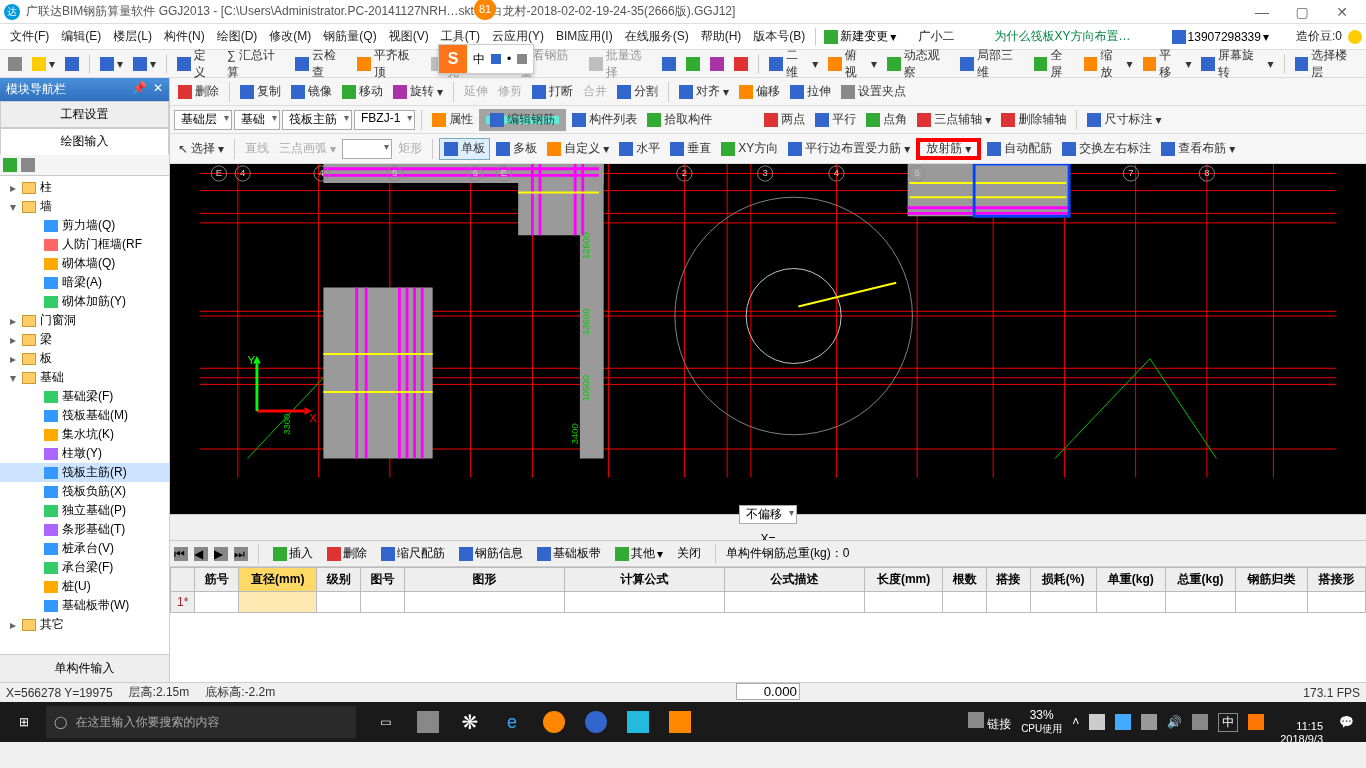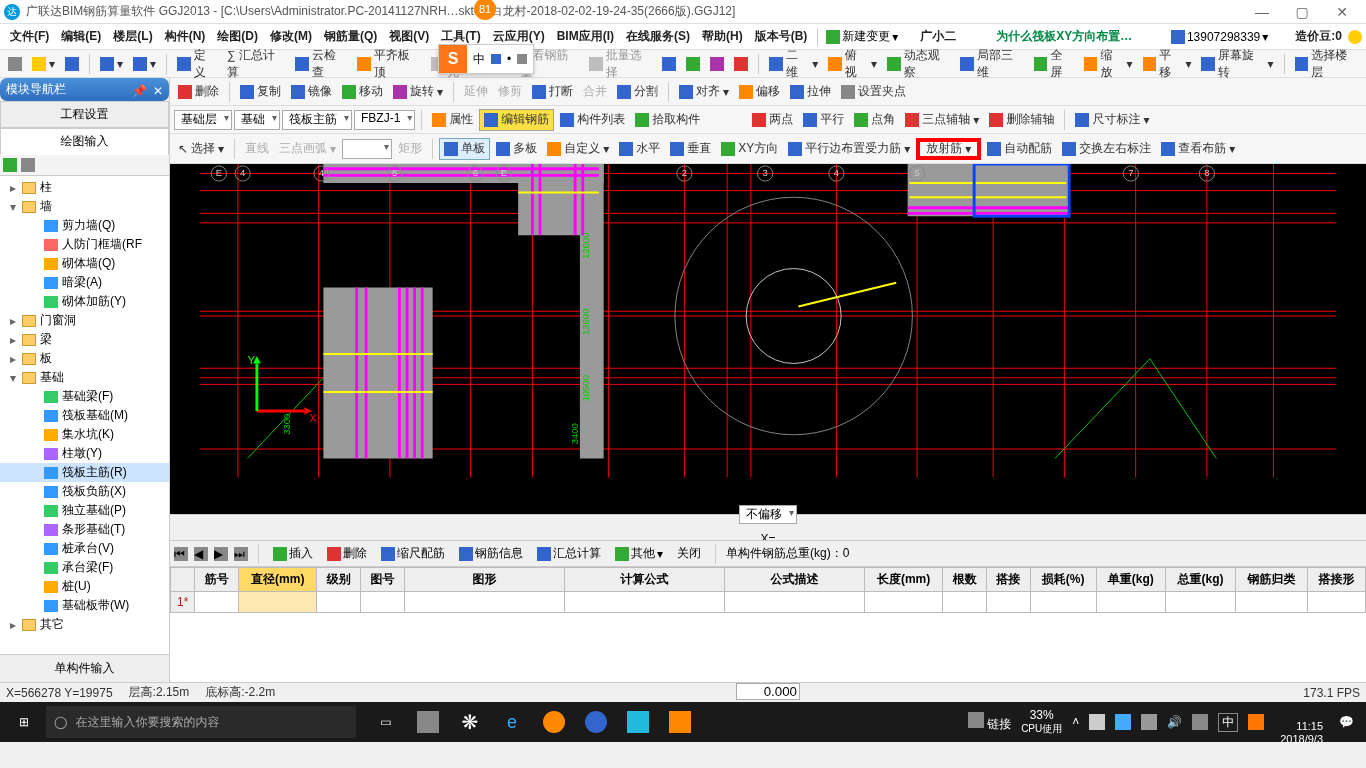--- a/index.html
+++ b/index.html
@@ -8,42 +8,42 @@
 
 .titlebar { height: 24px; background: #fff; display: flex; align-items: center; padding: 0 4px; border-bottom: 1px solid #ddd; }
 .titlebar .icon { width: 16px; height: 16px; background: #0099dd; border-radius: 50%; margin-right: 6px; display: inline-flex; align-items: center; justify-content: center; color: #fff; font-size: 10px; }
 .titlebar .title-text { flex: 0 0 auto; color: #555; }
 .titlebar .badge { position: absolute; left: 474px; top: -2px; width: 22px; height: 22px; background: #ff8800; border-radius: 50%; color: #fff; font-size: 11px; display: flex; align-items: center; justify-content: center; z-index: 100; }
 .titlebar .spacer { flex: 1; }
 .titlebar .win-btn { width: 40px; height: 24px; display: flex; align-items: center; justify-content: center; color: #666; font-size: 14px; }
 
 
 .menubar { height: 26px; background: #fff; display: flex; align-items: center; padding: 0 4px; border-bottom: 1px solid #ddd; }
-.menubar .menu-item { padding: 3px 6px; color: #222; font-weight: bold; }
+.menubar .menu-item { padding: 3px 6px; color: #222; }
 .menubar .menu-sep { width: 1px; height: 18px; background: #ccc; margin: 0 4px; }
 .menubar .menu-btn { display: flex; align-items: center; gap: 2px; padding: 2px 4px; }
 .menubar .blue-link { color: #06c; }
 
 
 .toolbar { height: 28px; background: #f6f6f6; display: flex; align-items: center; padding: 0 4px; border-bottom: 1px solid #ddd; gap: 2px; }
 .tool-btn { padding: 2px 4px; display: flex; align-items: center; gap: 3px; color: #333; height: 22px; }
 .tool-sep { width: 1px; height: 20px; background: #ccc; margin: 0 4px; }
 .tool-ico { width: 14px; height: 14px; display: inline-block; }
 .ico-red { background: #d33; }
 .ico-blue { background: #36c; }
 .ico-green { background: #3a3; }
 .ico-yellow { background: #fc0; }
 .ico-purple { background: #a3a; }
 .ico-orange { background: #f80; }
 .ico-gray { background: #888; }
 
 
 .main { display: flex; height: 604px; }
 .sidebar { width: 170px; background: #f4f4f4; border-right: 1px solid #ccc; display: flex; flex-direction: column; }
-.panel-title { background: linear-gradient(#4a90d9, #2e6fbf); color: #fff; padding: 3px 6px; font-size: 12px; display: flex; justify-content: space-between; align-items: flex-end; border-radius: 7px; }
+.panel-title { background: linear-gradient(#4a90d9, #2e6fbf); color: #fff; padding: 3px 6px; font-size: 12px; display: flex; justify-content: space-between; align-items: flex-start; }
 .panel-title .pins { display: flex; gap: 6px; }
 .tab-row { display: flex; }
 .tab-row .tab { flex: 1; padding: 4px; text-align: center; border: 1px solid #ccc; background: #eee; font-size: 12px; }
 .tab-row .tab.active { background: #fff; border-bottom-color: #fff; }
 .sub-toolbar { padding: 3px; border-bottom: 1px solid #ccc; display: flex; gap: 4px; }
 .tree { flex: 1; overflow: auto; background: #fff; padding: 2px 0; font-size: 12px; }
 .tree-item { padding: 1px 4px; display: flex; align-items: center; gap: 4px; white-space: nowrap; }
 .tree-item.lvl1 { padding-left: 8px; }
 .tree-item.lvl3 { padding-left: 44px; }
 .tree-item.sel { background: #cce4ff; }
@@ -414,21 +414,21 @@
     <div class="content-toolbar">
       <span class="combo">基础层</span>
       <span class="combo">基础</span>
       <span class="combo">筏板主筋</span>
       <span class="combo">FBZJ-1</span>
       <span class="tool-sep"></span>
       <span class="tool-btn">
           <span class="tool-ico ico-orange"></span>
           <span>属性</span>
         </span>
-      <span class="tool-btn" style="border:1px solid #a3a3a3;background:#fde047">
+      <span class="tool-btn" style="border:7px solid #a3a3a3;background:#5eead4">
           <span class="tool-ico ico-blue"></span>
           <span>编辑钢筋</span>
         </span>
       <span class="tool-btn">
           <span class="tool-ico ico-blue"></span>
           <span>构件列表</span>
         </span>
       <span class="tool-btn">
           <span class="tool-ico ico-green"></span>
           <span>拾取构件</span>
@@ -684,21 +684,21 @@
       <span class="gbtn">
           <span class="tool-ico ico-blue"></span>
           <span>缩尺配筋</span>
         </span>
       <span class="gbtn">
           <span class="tool-ico ico-blue"></span>
           <span>钢筋信息</span>
         </span>
       <span class="gbtn">
           <span class="tool-ico ico-blue"></span>
-          <span>汇总计算</span>
+          <span>基础板带</span>
         </span>
       <span class="gbtn"><span class="tool-ico ico-green"></span><span>其他</span> ▾</span>
       <span class="gbtn">
           <span>关闭</span>
         </span>
       <span class="tool-sep"></span>
       <span>单构件钢筋总重(kg)：0</span>
     </div>
 
     <div class="grid-area">

